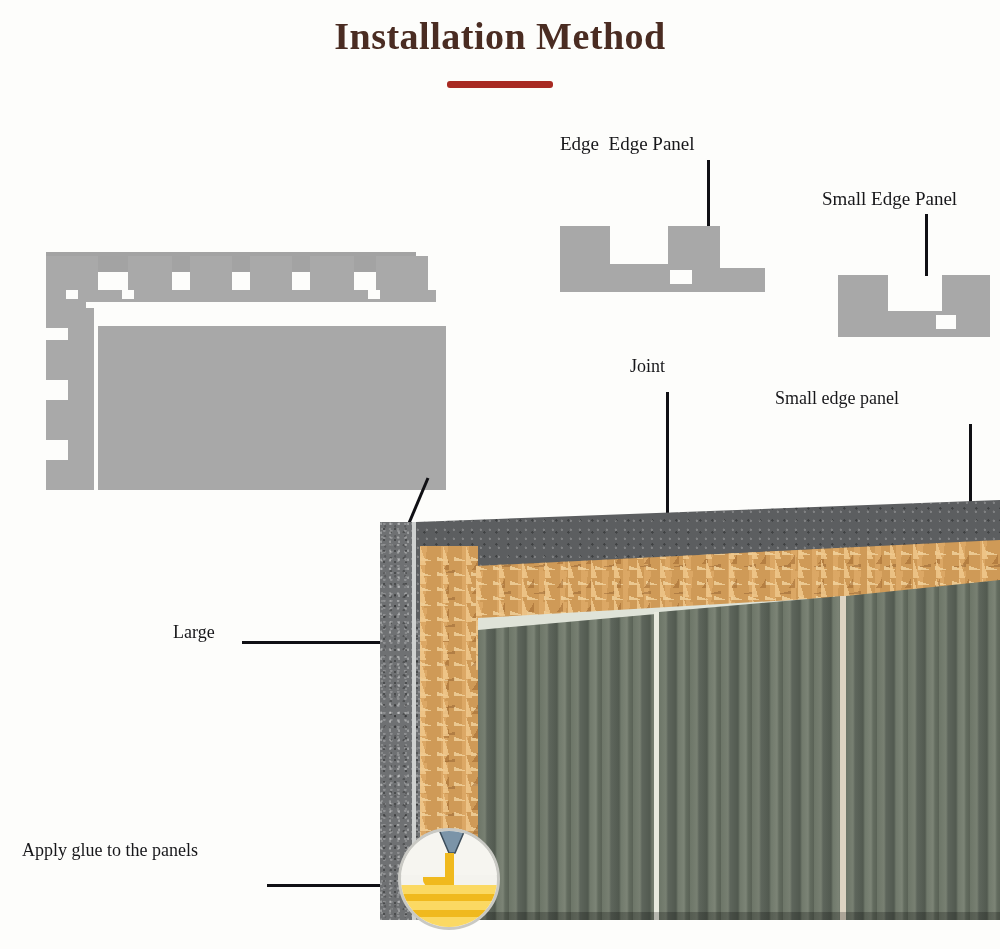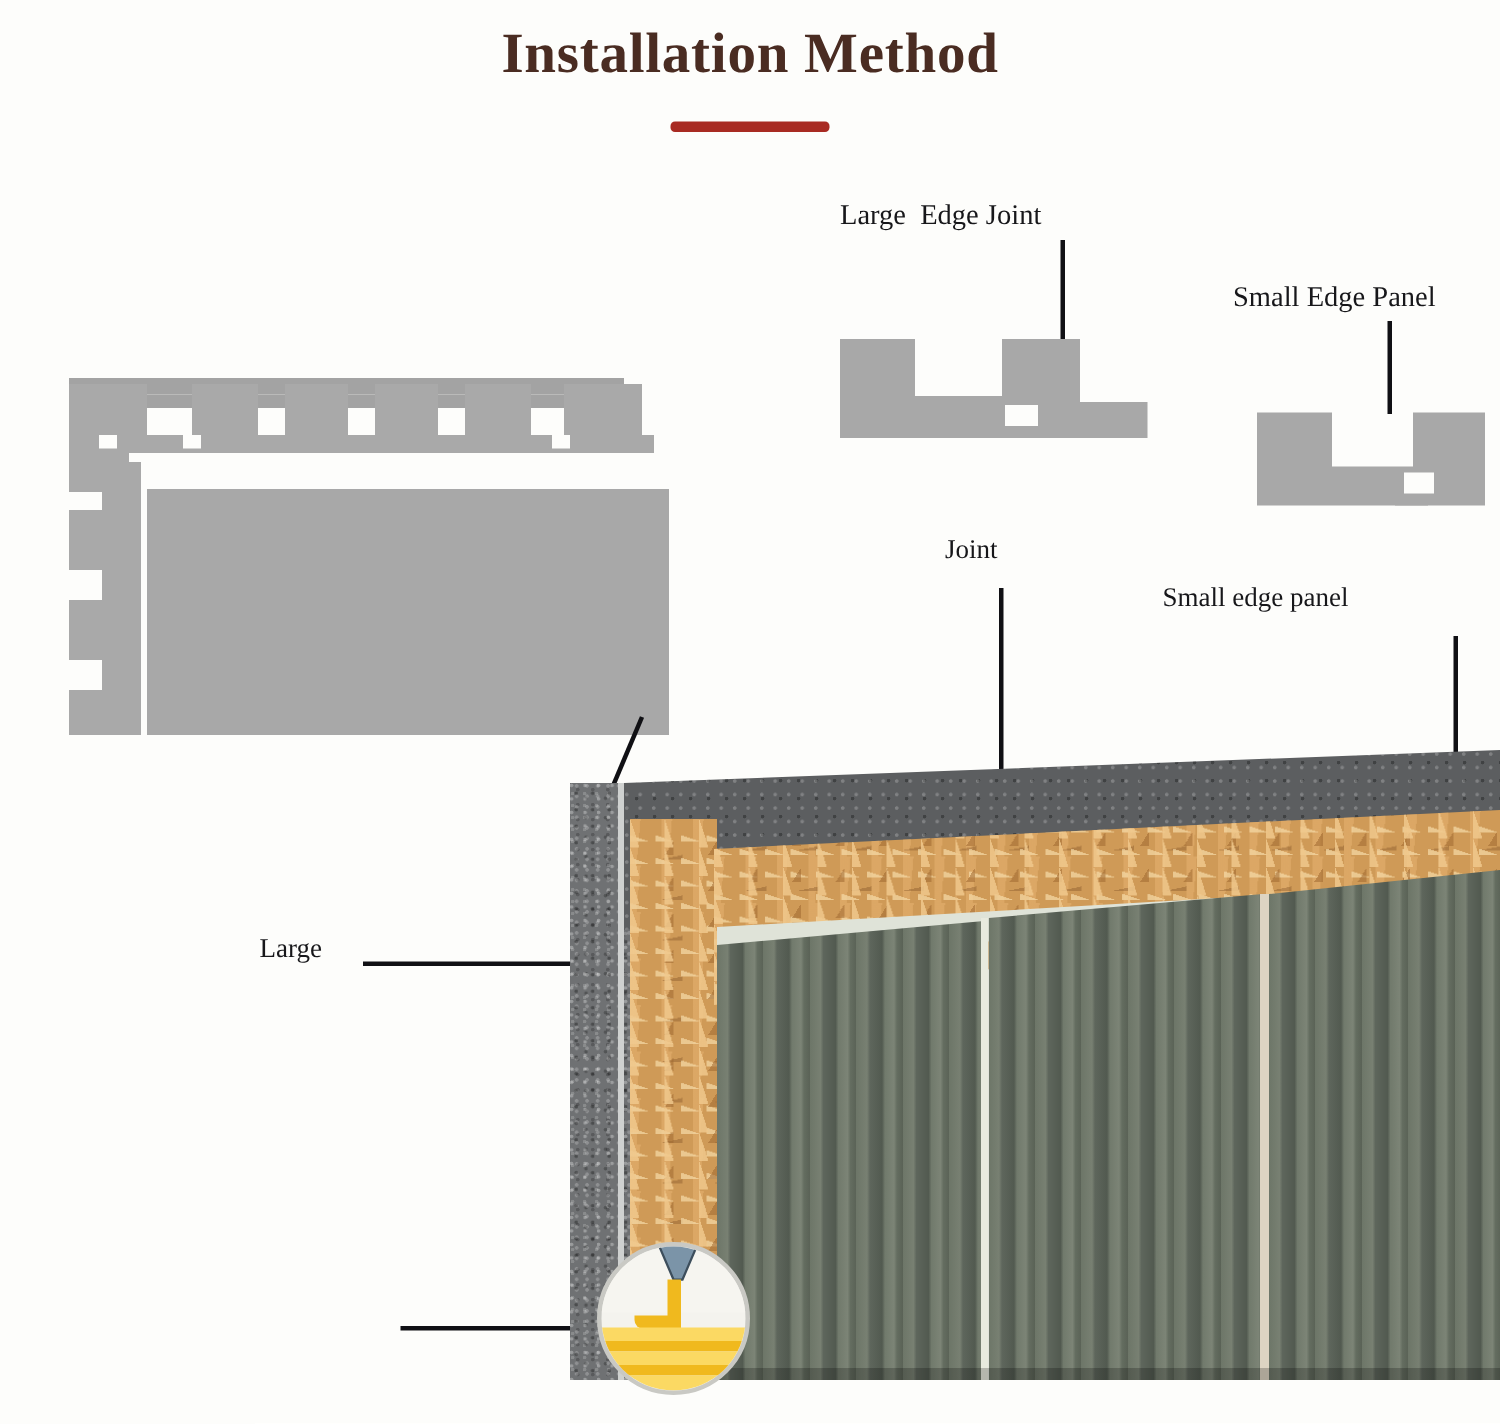--- a/index.html
+++ b/index.html
@@ -175,21 +175,21 @@
     <div style="position:absolute;left:48px; top:70px; width:356px;height:4px; background:#fdfdfb;"></div>
     <div style="position:absolute;left:48px; top:56px; width:4px;  height:182px; background:#fdfdfb;"></div>
   </div>
 
   <div style="position:absolute;left:392px;top:476px;width:38px;height:80px;">
     <svg width="38" height="80" viewBox="0 0 38 80">
       <line x1="36" y1="2" x2="4" y2="78" stroke="#101014" stroke-width="3"></line>
     </svg>
   </div>
 
-  <div class="lbl lbl-sm" style="left:560px; top:133px;">Large  Edge Joint</div>
+  <div class="lbl lbl-sm" style="left:560px; top:133px;">Edge  Edge Panel</div>
   <div class="leader leader-v" style="left:707px; top:160px; height:68px;"></div>
 
   <div class="profile-wrap" style="left:560px; top:226px; width:210px; height:70px;">
 
     <div class="pc" style="left:0px;   top:0px;  width:50px; height:43px;"></div>
     <div class="pc" style="left:0px;   top:38px; width:108px;height:28px;"></div>
 
     <div class="pc" style="left:108px; top:0px;  width:52px; height:48px;"></div>
     <div class="pc" style="left:108px; top:42px; width:97px; height:24px;"></div>
 
@@ -210,20 +210,21 @@
 
   <div class="lbl lbl-lg" style="left:630px; top:356px;">Joint</div>
   <div class="leader leader-v" style="left:666px; top:392px; height:198px;"></div>
 
   <div class="lbl lbl-lg" style="left:775px; top:388px;">Small edge panel</div>
   <div class="leader leader-v" style="left:969px; top:424px; height:170px;"></div>
 
   <div class="lbl lbl-lg" style="left:173px; top:622px;">Large</div>
   <div class="leader leader-h" style="left:242px; top:641px; width:183px;"></div>
 
+  <div class="lbl lbl-lg" style="left:22px; top:840px;">Apply glue to the panels</div>
   <div class="leader leader-h" style="left:267px; top:884px; width:148px;"></div>
 
   <div id="assembly">
 
     <div class="asm-layer concrete" style="left:0px; top:22px; width:40px; height:398px;"></div>
 
     <div class="asm-layer" style="left:32px; top:22px; width:4px; height:398px; background:#cfd1d0;"></div>
 
     <div class="asm-layer concrete-dark" style="left:36px; top:0px; width:584px; height:120px;
                 clip-path: polygon(0 22px, 584px 0, 584px 56px, 0 120px);"></div>

